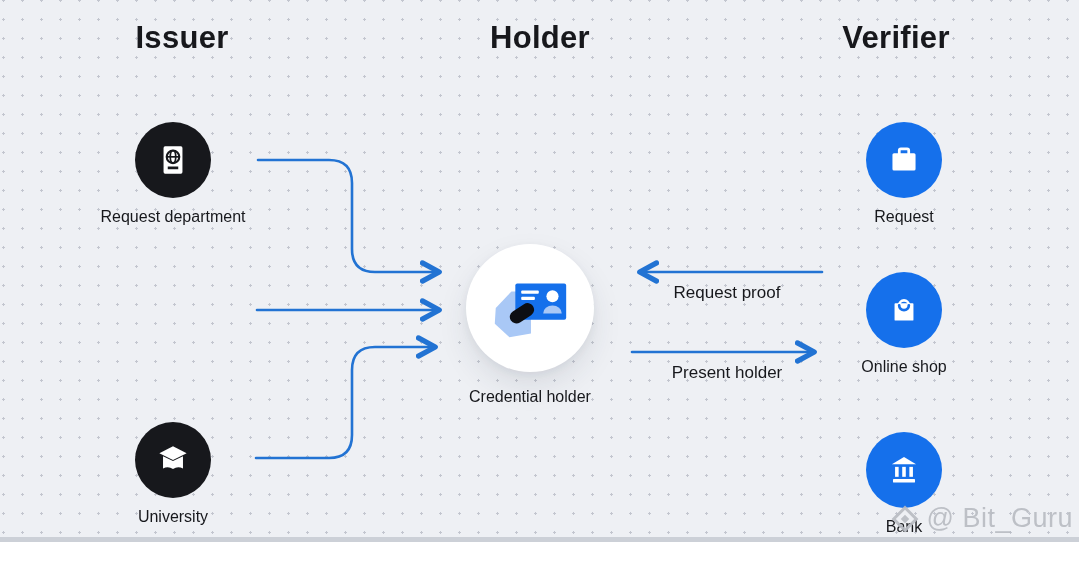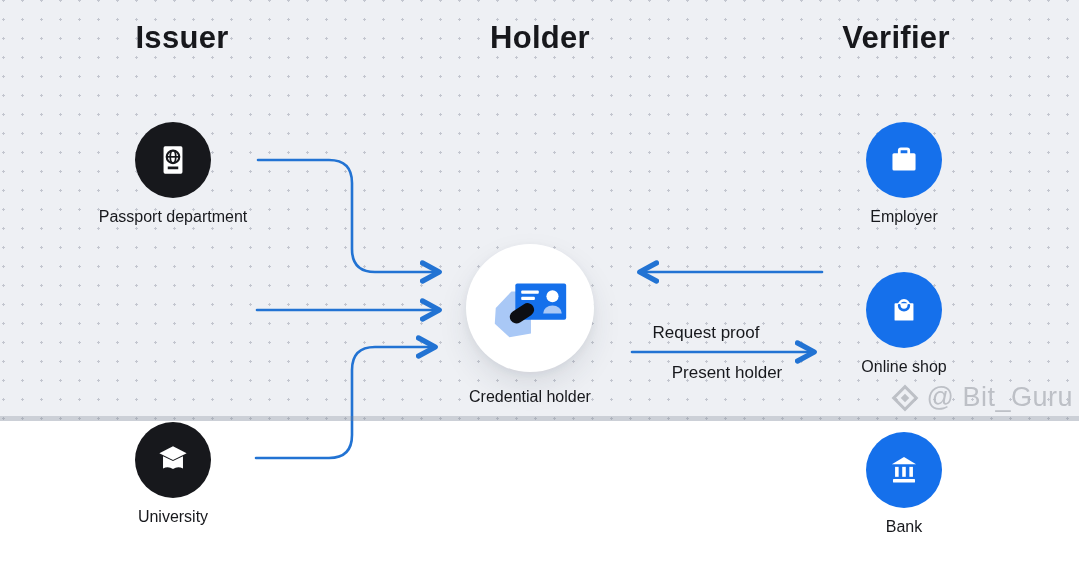--- a/index.html
+++ b/index.html
@@ -3,21 +3,21 @@
 <meta charset="utf-8">
 <style>
   :root{
     --bg:#eef0f4; --dot:#c3c6cf; --ink:#17181c; --node-dark:#17181c;
     --accent:#1570eb; --arrow:#2273d3; --accent-light:#a9c8f6; --watermark:#b9bcc3;
   }
   *{margin:0;padding:0;box-sizing:border-box;}
   html,body{width:1079px;height:573px;overflow:hidden;}
   body{font-family:"Liberation Sans","DejaVu Sans",sans-serif;}
   .canvas{
-    position:relative;width:1079px;height:421px;
+    position:relative;width:1079px;height:542px;
     background-color:var(--bg);
     background-image:radial-gradient(circle,var(--dot) 1.1px,transparent 1.4px);
     background-size:19px 19px;background-position:13px 10px;padding-left:36px;
   }
   .col-title{
     position:absolute;top:20px;width:220px;text-align:center;
     font-size:31px;font-weight:700;color:var(--ink);letter-spacing:.3px;
   }
   .t-issuer{left:72px;} .t-holder{left:430px;} .t-verifier{left:786px;}
   .node{position:absolute;width:180px;display:flex;flex-direction:column;align-items:center;}
@@ -27,21 +27,21 @@
   .circle{border-radius:50%;display:flex;align-items:center;justify-content:center;flex:none;}
   .c-sm{width:76px;height:76px;}
   .dark{background:var(--node-dark);}
   .blue{background:var(--accent);}
   .c-holder{width:128px;height:128px;background:#fff;
     box-shadow:0 14px 30px rgba(40,50,70,.10),0 3px 8px rgba(40,50,70,.06);}
   .node-label{margin-top:10px;font-size:16px;color:var(--ink);white-space:nowrap;}
   .n-holder .node-label{margin-top:16px;}
   .arrows{position:absolute;left:0;top:0;width:1079px;height:573px;}
   .flow-label{position:absolute;width:220px;text-align:center;font-size:17px;color:var(--ink);}
-  .fl-request{left:596px;top:283px;margin-top:40px;} .fl-present{left:617px;top:363px;}
+  .fl-request{left:617px;top:283px;} .fl-present{left:617px;top:363px;}
   .watermark{position:absolute;right:6px;bottom:8px;display:flex;align-items:center;gap:7px;
     color:var(--watermark);font-size:27px;opacity:.92;letter-spacing:.5px;}
   .bottom-edge{position:absolute;left:0;right:0;bottom:0;height:5px;background:rgba(120,126,140,.28);}
 </style>
 </head>
 <body>
 
 <div class="canvas">
 
   <div class="col-title t-issuer">Issuer</div>
@@ -69,21 +69,21 @@
   <div class="node n-passport">
     <div class="circle c-sm dark">
       <svg width="42" height="42" viewBox="0 0 40 40">
         <rect x="11" y="7" width="18" height="26" rx="1.5" fill="#fff"></rect>
         <circle cx="20" cy="17" r="6" fill="none" stroke="#17181c" stroke-width="2"></circle>
         <ellipse cx="20" cy="17" rx="2.6" ry="6" fill="none" stroke="#17181c" stroke-width="1.6"></ellipse>
         <line x1="14" y1="17" x2="26" y2="17" stroke="#17181c" stroke-width="1.6"></line>
         <line x1="15" y1="27.5" x2="25" y2="27.5" stroke="#17181c" stroke-width="2.6"></line>
       </svg>
     </div>
-    <div class="node-label">Passport department</div>
+    <div class="node-label">Request department</div>
   </div>
 
 
   <div class="node n-university">
     <div class="circle c-sm dark">
       <svg width="42" height="42" viewBox="0 0 40 40">
         <polygon points="20,7 33,13.5 20,20 7,13.5" fill="#fff"></polygon>
         <path d="M10.5 16.5 V28 Q15.5 25.5 20 28.5 Q24.5 25.5 29.5 28 V16.5 L20 21 Z" fill="#fff"></path>
       </svg>
     </div>
@@ -105,21 +105,21 @@
     <div class="node-label">Credential holder</div>
   </div>
 
   <div class="node n-employer">
     <div class="circle c-sm blue">
       <svg width="42" height="42" viewBox="0 0 40 40">
         <rect x="15.5" y="9.5" width="9" height="7" rx="1.5" fill="none" stroke="#fff" stroke-width="2.6"></rect>
         <rect x="9" y="13.5" width="22" height="16.5" rx="1.5" fill="#fff"></rect>
       </svg>
     </div>
-    <div class="node-label">Employer</div>
+    <div class="node-label">Request</div>
   </div>
 
   <div class="node n-shop">
     <div class="circle c-sm blue">
       <svg width="42" height="42" viewBox="0 0 40 40">
         <circle cx="20" cy="15.5" r="4.6" fill="none" stroke="#fff" stroke-width="2.6"></circle>
         <rect x="11" y="13.5" width="18" height="16.5" rx="0.8" fill="#fff"></rect>
         <path d="M15.4 15.5 a4.6 4.6 0 0 0 9.2 0" fill="none" stroke="var(--accent)" stroke-width="2.6" stroke-linecap="round"></path>
       </svg>
     </div>

